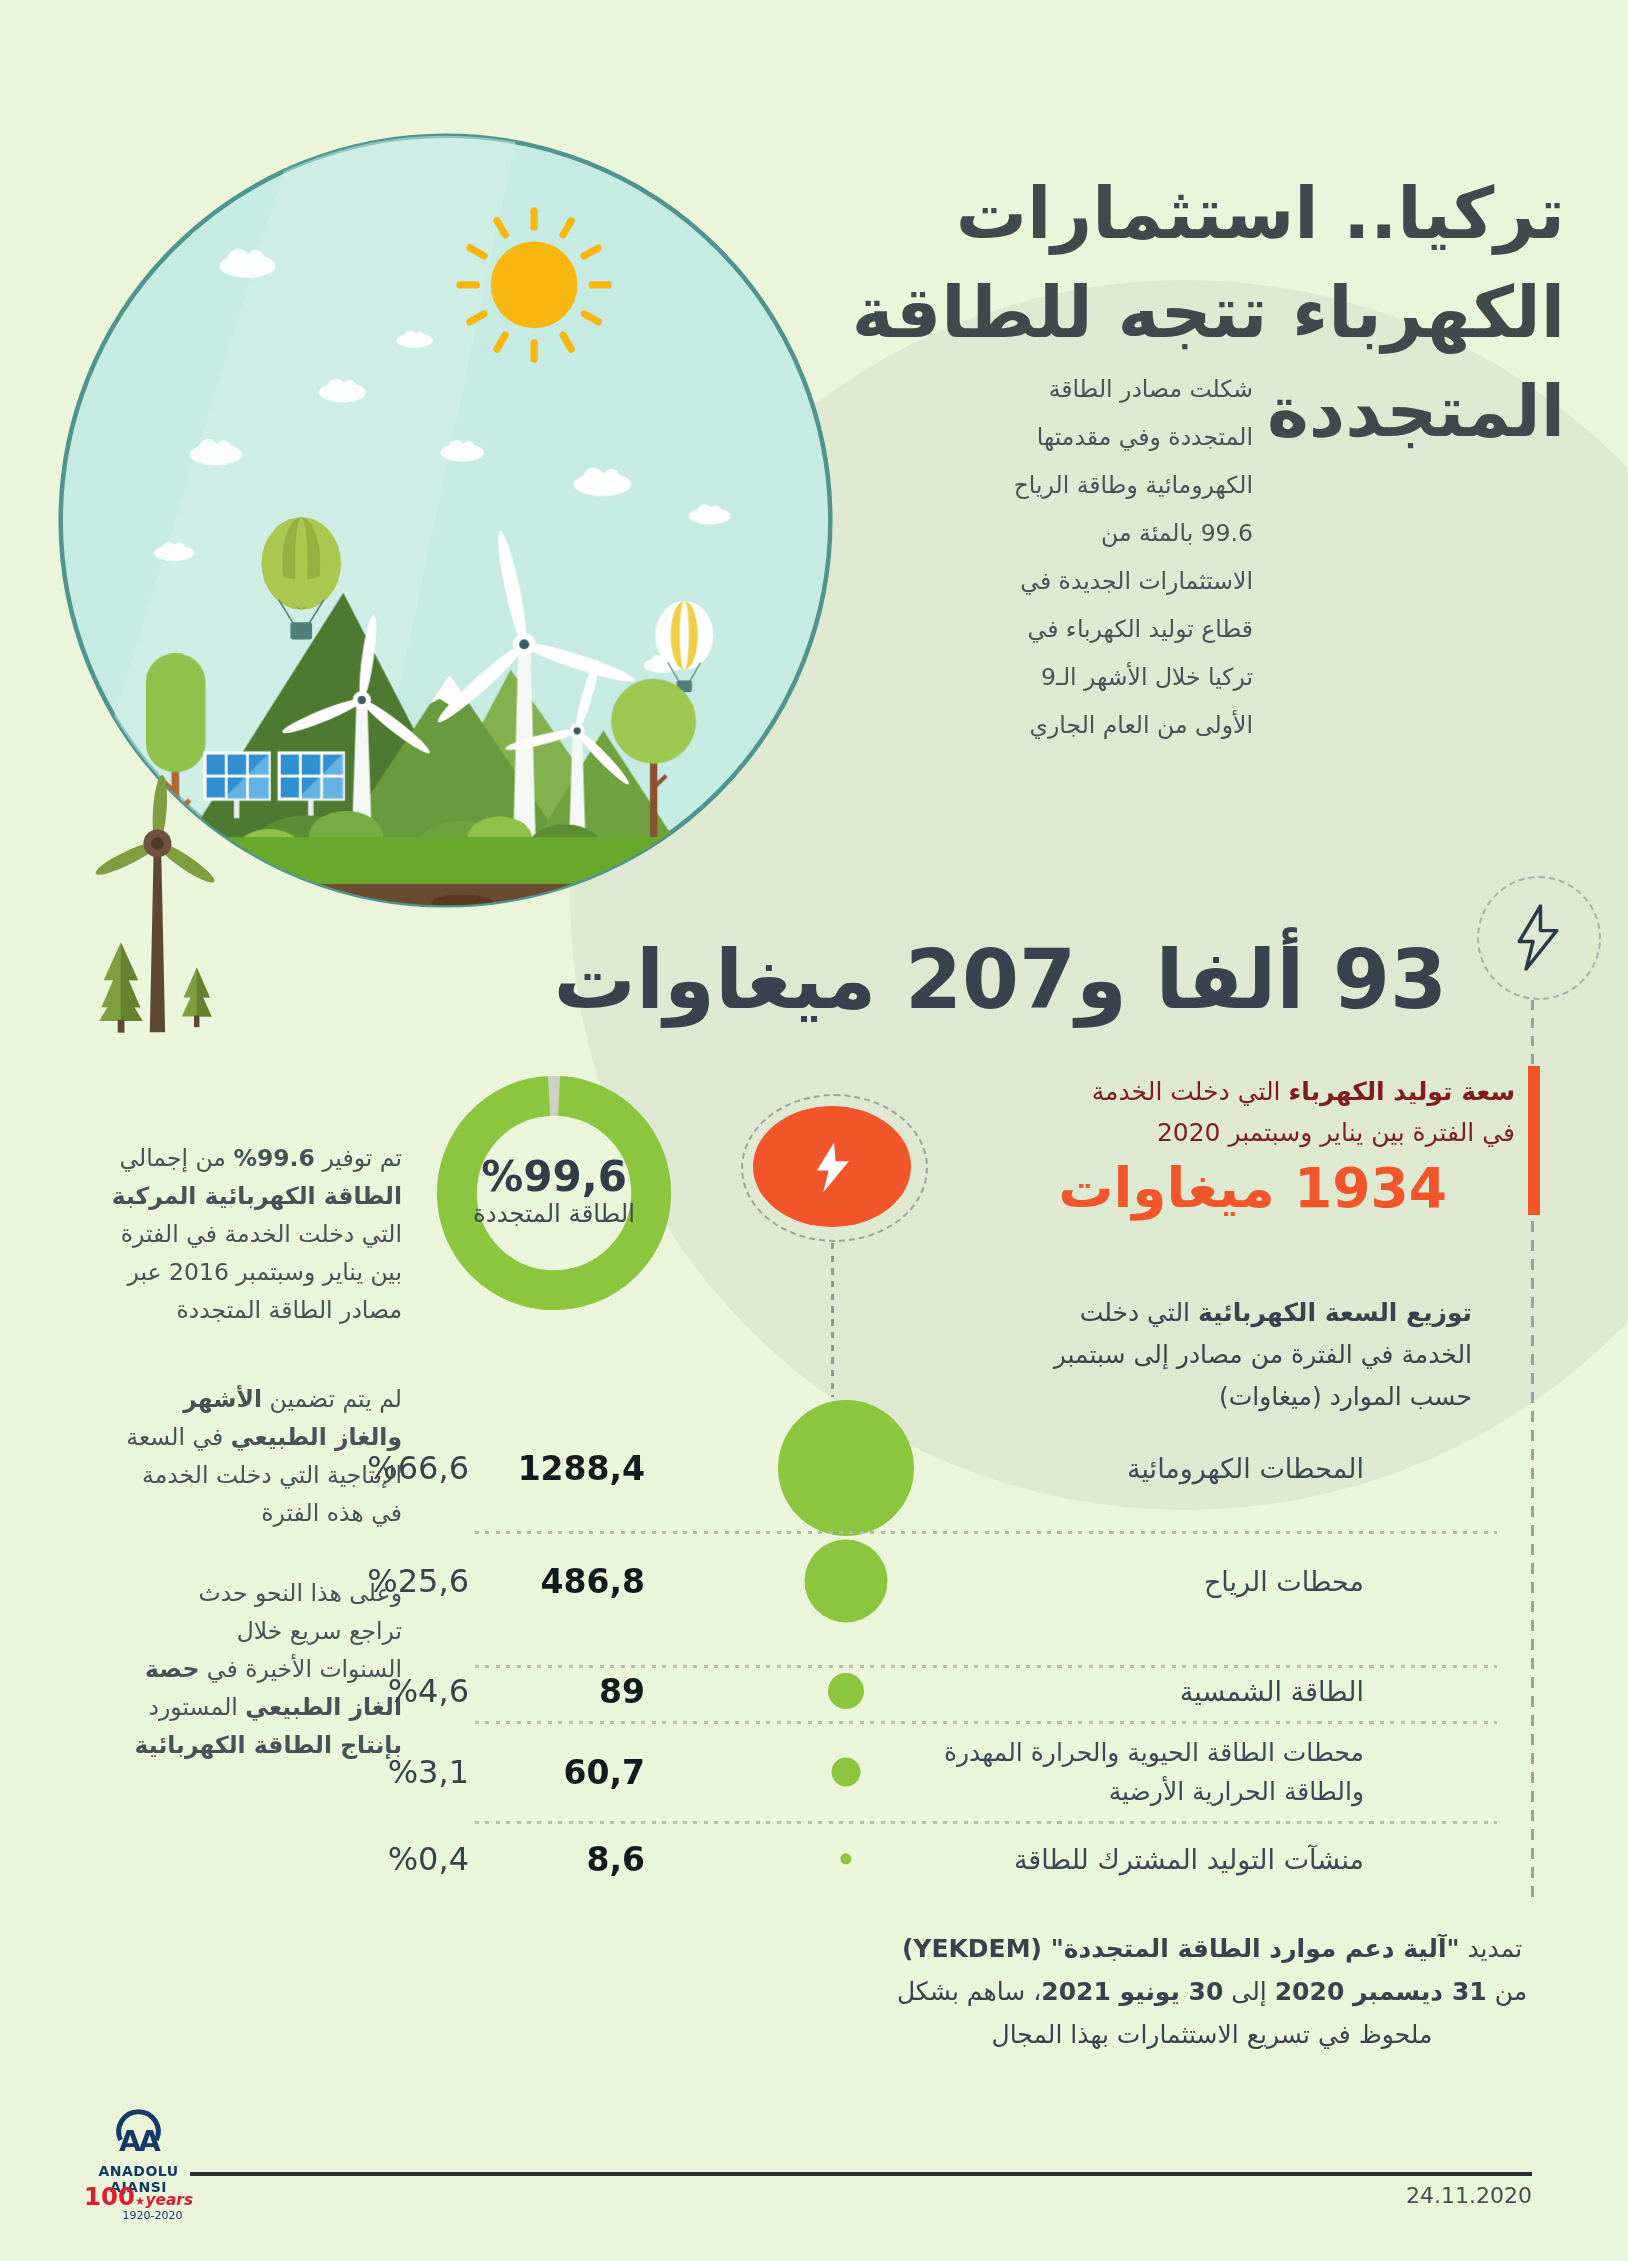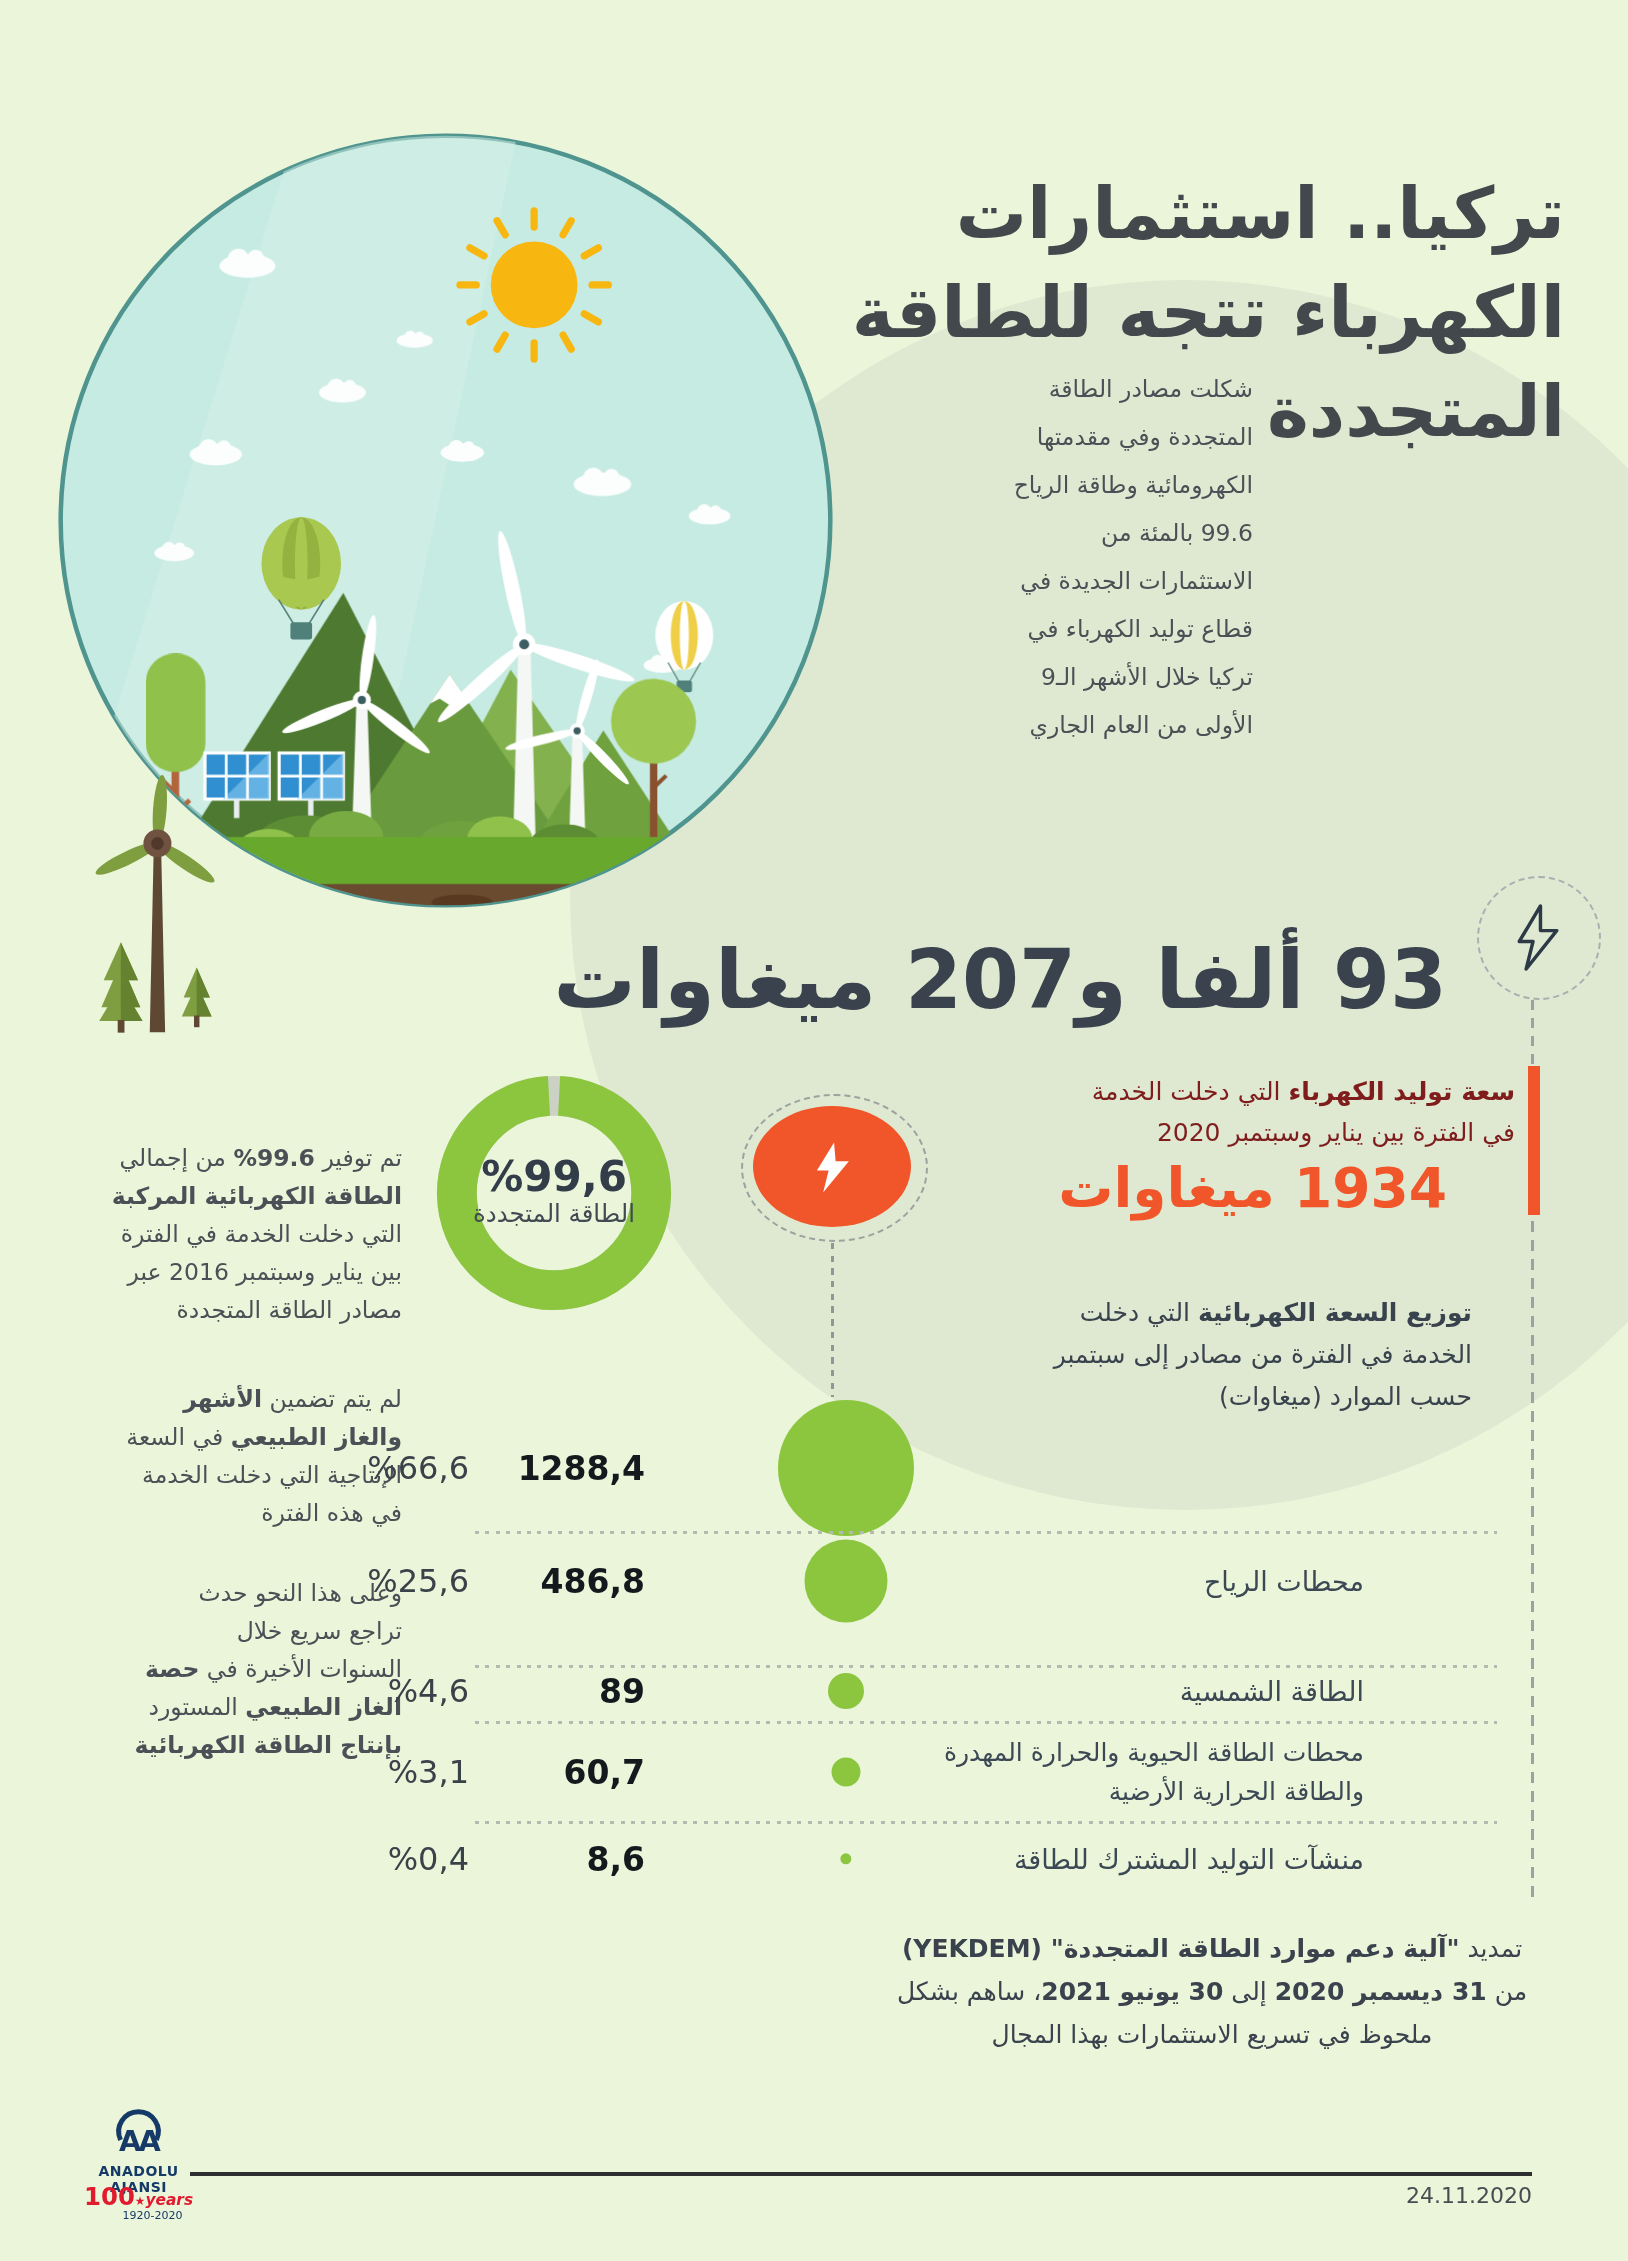--- a/index.html
+++ b/index.html
@@ -417,20 +417,23 @@
     <svg width="45" height="53" viewBox="0 0 100 136">
       <polygon points="54,4 10,76 40,76 26,132 92,52 58,52" fill="#ffffff"></polygon>
     </svg>
   </div>
   <div class="abs vdot-c"></div>
 
   <div class="abs row row1">
     <div class="pct">%66,6</div>
     <div class="val">1288,4</div>
     <div class="bub" style="width: 136px; height: 136px;"></div>
+    <div class="lbl">
+      <div>المحطات الكهرومائية</div>
+    </div>
   </div>
   <div class="abs sep sep1"></div>
 
   <div class="abs row row2">
     <div class="pct">%25,6</div>
     <div class="val">486,8</div>
     <div class="bub" style="width: 83px; height: 83px;"></div>
     <div class="lbl">
       <div>محطات الرياح</div>
     </div>

